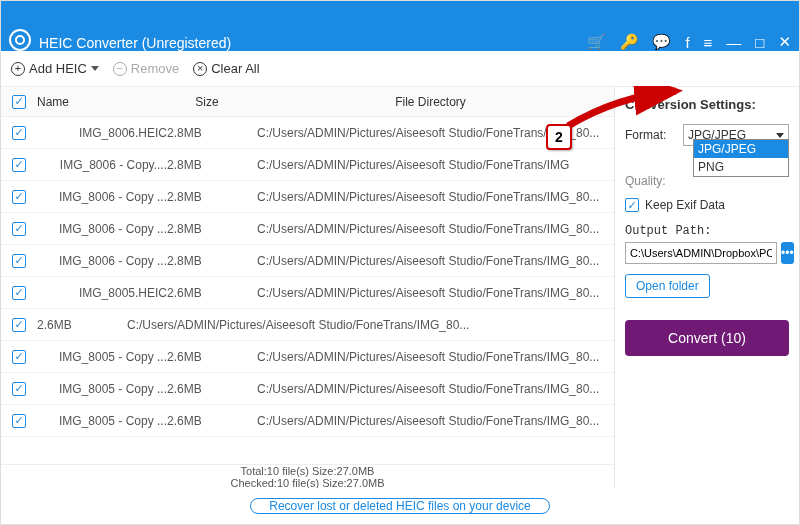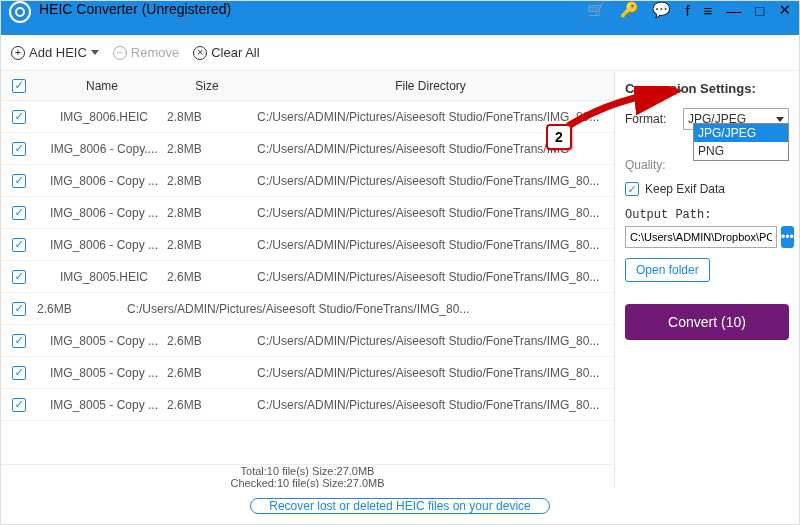--- a/index.html
+++ b/index.html
@@ -1,41 +1,41 @@
 <!DOCTYPE html>
 <html><head>
 <meta charset="utf-8">
 <style>
   * { box-sizing: border-box; margin: 0; padding: 0; font-family: "Segoe UI", Arial, sans-serif; }
   body { background: #fff; width: 800px; height: 525px; overflow: hidden; display: flex; flex-direction: column; border: 1px solid #ddd;}
   
-  .titlebar { background: #1b8ae2; color: #000000; height: 34px; display: flex; align-items: flex-start; padding: 0 8px; font-size: 14px; }
+  .titlebar { background: #1b8ae2; color: #ffffff; height: 50px; display: flex; align-items: flex-end; padding: 0 8px; font-size: 14px; }
   .titlebar .logo { width: 22px; height: 22px; border: 2px solid #fff; border-radius: 50%; display:flex; align-items:center; justify-content:center; margin-right:8px; }
   .titlebar .logo .inner{ width:10px; height:10px; border:2px solid #fff; border-radius:50%;}
   .titlebar .title { flex: 1; }
   .titlebar .tb-icons { display:flex; gap:14px; align-items:center;}
   .titlebar .tb-icons span { cursor:pointer; font-size:15px; }
   
   .toolbar { height: 36px; display:flex; align-items:center; padding: 0 10px; gap: 14px; font-size: 13px; color:#333; border-bottom:1px solid #eee;}
   .toolbar .tb-btn { display:flex; align-items:center; gap:4px; cursor:pointer;}
   .toolbar .disabled { color:#aaa; }
   .circ-icon{ width:14px; height:14px; border:1.5px solid currentColor; border-radius:50%; display:inline-flex; align-items:center; justify-content:center; font-size:11px; line-height:1;}
   .chev-down { width:0; height:0; border-left:4px solid transparent; border-right:4px solid transparent; border-top:5px solid #555;}
   
   .body { flex:1; display:flex; overflow:hidden;}
   
   .left { flex:1; display:flex; flex-direction:column; border-right:1px solid #e5e5e5;}
   .thead { display:flex; align-items:center; height:30px; font-size:12px; color:#333; background:#fafafa; border-bottom:1px solid #eee;}
   .col-chk{ width:36px; display:flex; justify-content:center;}
-  .col-name{ width:130px; text-align:center;}
+  .col-name{ width:130px; text-align:left;}
   .col-size{ width:80px; text-align:center;}
   .col-path{ flex:1; text-align:center;}
   .rows { flex:1; overflow:auto;}
   .row { display:flex; align-items:center; height:32px; font-size:12px; color:#555; border-bottom:1px solid #f3f3f3;}
-  .row .col-name{ text-align:center; padding-left:4px; white-space:nowrap; overflow:hidden; text-overflow:ellipsis;}
+  .row .col-name{ text-align:right; padding-left:4px; white-space:nowrap; overflow:hidden; text-overflow:ellipsis;}
   .row .col-size{ text-align:left;}
   .row .col-path{ text-align:left; padding-left:10px; white-space:nowrap; overflow:hidden; text-overflow:ellipsis; padding-right:8px;}
   .chk { width:14px; height:14px; border:1.5px solid #1b8ae2; border-radius:2px; display:inline-flex; align-items:center; justify-content:center; color:#1b8ae2; font-size:11px; cursor:pointer;}
   
   .right { width:184px; padding:10px 10px 0 10px; font-size:12px; color:#333; position:relative;}
   .right h4{ font-size:13px; font-weight:bold; margin-bottom:12px;}
   .sett-row{ display:flex; align-items:center; margin-bottom:10px; gap:6px;}
   .sett-row label{ width:52px;}
   .sel{ flex:1; height:22px; border:1px solid #aaa; display:flex; align-items:center; padding:0 4px; justify-content:space-between; cursor:pointer; background:#fff;}
   .sel .chev-down{ border-top-color:#333;}

